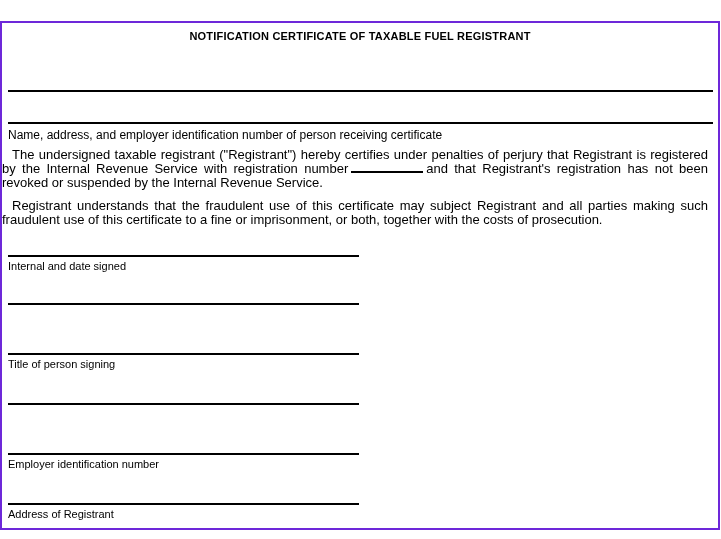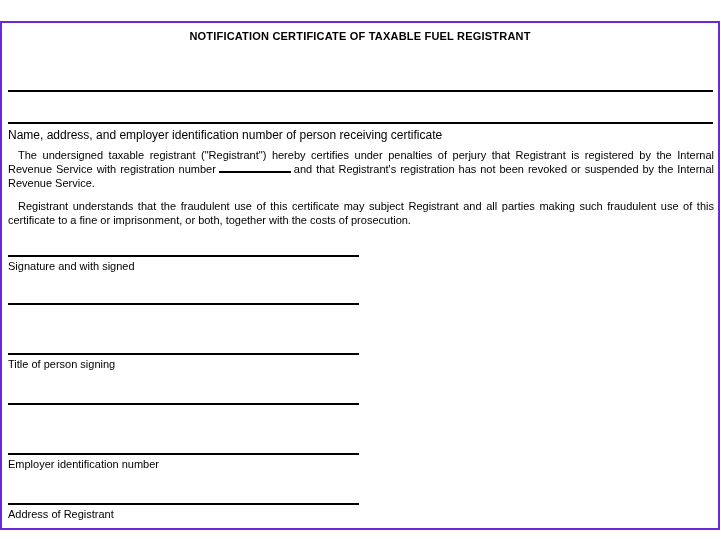--- a/index.html
+++ b/index.html
@@ -58,24 +58,24 @@
   .rule-full.r1 { top: 67px; }
   .rule-full.r2 { top: 99px; }
   .caption {
     position: absolute;
     left: 6px;
     top: 105px;
     font-size: 12px;
   }
   .para {
     position: absolute;
-    left: 6px;
+    left: 0;
     width: 706px;
     margin: 0;
-    font-size: 11px;
+    font-size: 13px;
     line-height: 14px;
     text-align: justify;
     text-indent: 10px;
   }
   .para1 { top: 125px; }
   .para2 { top: 176px; }
   .blank {
     display: inline-block;
     width: 72px;
     height: 9px;
@@ -112,21 +112,21 @@
     <div class="rule rule-full r2"></div>
 
     <div class="caption">Name, address, and employer identification number of person receiving certificate</div>
 
     <p class="para para1"><span>The undersigned taxable registrant ("Registrant") hereby certifies under penalties of perjury that Registrant is registered by the Internal Revenue Service with registration number</span><span class="blank"></span><span>and that Registrant's registration has not been revoked or suspended by the Internal Revenue Service.</span></p>
 
     <p class="para para2">Registrant understands that the fraudulent use of this certificate may subject Registrant and all parties making such fraudulent use of this certificate to a fine or imprisonment, or both, together with the costs of prosecution.</p>
 
     <div class="sig-field" style="top:232px">
       <div class="sig-line"></div>
-      <div class="sig-label">Signature and with signed</div>
+      <div class="sig-label">Internal and date signed</div>
     </div>
 
     <div class="sig-field" style="top:280px">
       <div class="sig-line"></div>
     </div>
 
     <div class="sig-field" style="top:330px">
       <div class="sig-line"></div>
       <div class="sig-label">Title of person signing</div>
     </div>

